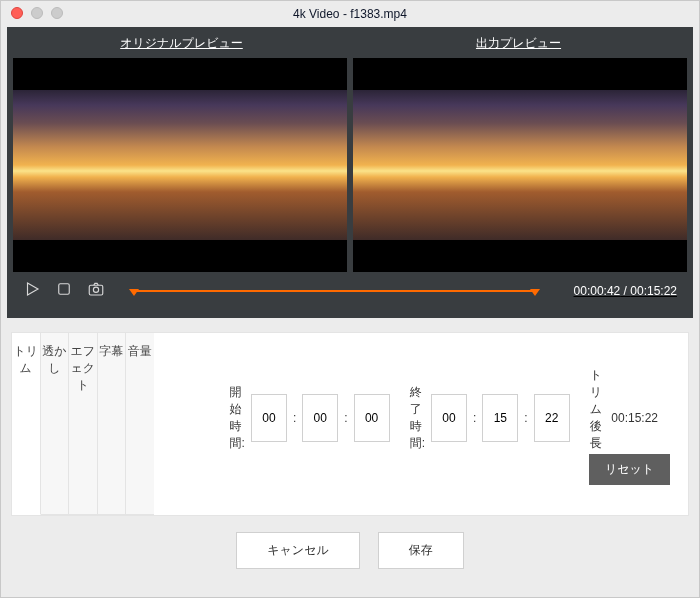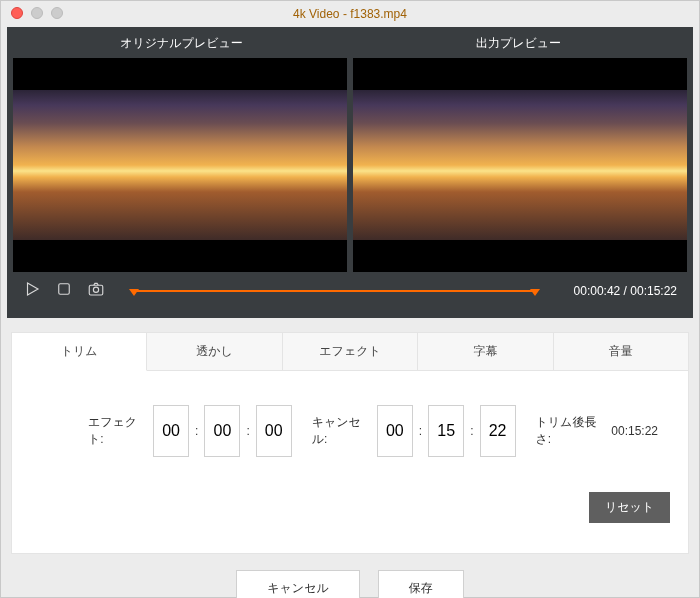--- a/index.html
+++ b/index.html
@@ -3,46 +3,46 @@
 <meta charset="utf-8">
 <style>
   html, body { margin:0; padding:0; font-family:"Hiragino Kaku Gothic ProN","Meiryo",sans-serif; background:#fff; }
   .window { width:700px; height:598px; background:#ececec; position:relative; border:1px solid #c8c8c8; box-sizing:border-box; }
   .titlebar { height:26px; display:flex; align-items:center; position:relative; }
   .traffic { position:absolute; left:10px; top:6px; display:flex; gap:8px; }
   .tl { width:12px; height:12px; border-radius:50%; }
   .tl.close { background:#ff5f57; border:1px solid #e0443e; box-sizing:border-box; }
   .tl.min { background:#ccc; border:1px solid #bbb; box-sizing:border-box; }
   .tl.max { background:#ccc; border:1px solid #bbb; box-sizing:border-box; }
-  .title { margin:0 auto; font-size:12px; color:#a16207; }
+  .title { margin:0 auto; font-size:12px; color:#0f172a; }
   .preview-area { margin:0 6px; background:#393d40; padding:6px; }
   .preview-headers { display:flex; }
-  .preview-headers > div { flex:1; text-align:center; color:#fff; font-size:12px; padding:2px 0 6px; }
+  .preview-headers > div { flex:1; text-align:center; color:#fff; font-size:12px; padding:2px 0 6px;text-decoration:underline; }
   .previews { display:flex; gap:6px; }
   .pane { flex:1; background:#000; height:214px; display:flex; align-items:center; justify-content:center; position:relative; overflow:hidden; }
   
   .sunset { width:100%; height:70%; background:linear-gradient(to bottom,#2b2437 0%,#47385a 10%,#6a4d52 22%,#c4894f 38%,#f1b24e 50%,#fbe38a 54%,#f1b24e 58%,#a15c2e 68%,#3f2b28 100%); position:relative; }
-  .ctrlbar { display:flex; align-items:center; padding:8px 10px 10px; gap:28px; }
+  .ctrlbar { display:flex; align-items:center; padding:8px 10px 10px; gap:28px;text-decoration:underline; }
   .ctrl-icons { display:flex; gap:14px; align-items:center; }
   .ctrl-icons svg { width:18px; height:18px; stroke:#d8d8d8; fill:none; stroke-width:1.5; }
   .timeline { flex:1; position:relative; height:14px; }
   .track { position:absolute; top:6px; left:0; right:0; height:2px; background:#b0b0b0; }
   .range { position:absolute; top:6px; left:0; right:0; height:2px; background:#ff6a00; }
   .handle { position:absolute; top:5px; width:0; height:0; border-left:5px solid transparent; border-right:5px solid transparent; border-top:7px solid #ff6a00; }
   .handle.left { left:-4px; }
   .handle.right { right:-4px; }
   .timestamp { color:#fff; font-size:12px; margin-left:10px; white-space:nowrap; }
-  .panel { background:#fff; margin:14px 10px 0; border:1px solid #e4e4e4; display:flex; flex-direction:column; }
+  .panel { background:#fff; margin:14px 10px 0; border:1px solid #e4e4e4; display:flex; flex-direction:row; }
   .tabs { display:flex; }
   .tab { flex:1; text-align:center; font-size:12px; color:#444; padding:10px 0; border-bottom:1px solid #e4e4e4; border-right:1px solid #e4e4e4; background:#f7f7f7; cursor:pointer; }
   .tab:last-child { border-right:none; }
   .tab.active { background:#fff; border-bottom:1px solid #fff; }
   .tab-body { flex:1; padding:34px 30px 18px; position:relative; min-height:130px; }
   .trim-row { display:flex; align-items:center; gap:6px; font-size:12px; color:#333; }
-  .field { border:1px solid #d0d0d0; padding:16px 6px; font-size:16px; width:22px; text-align:center; background:#fff; }
+  .field { border:1px solid #d0d0d0; padding:16px 6px; font-size:12px; width:22px; text-align:center; background:#fff; }
   .lbl { margin-left:14px; }
   .lbl:first-child { margin-left:46px; }
   .reset-btn { position:absolute; right:18px; bottom:30px; background:#5f5f5f; color:#fff; border:none; font-size:12px; padding:7px 16px; cursor:pointer; }
   .footer { display:flex; justify-content:center; gap:18px; padding:16px 0; }
   .footer button { background:#fff; border:1px solid #d0d0d0; font-size:12px; padding:9px 30px; cursor:pointer; color:#333; }
 </style>
 </head>
 <body>
 
 <div class="window">
@@ -97,28 +97,28 @@
   <div class="panel">
     <div class="tabs">
       <div class="tab active">トリム</div>
       <div class="tab">透かし</div>
       <div class="tab">エフェクト</div>
       <div class="tab">字幕</div>
       <div class="tab">音量</div>
     </div>
     <div class="tab-body">
       <div class="trim-row">
-        <span class="lbl">エフェクト:</span>
+        <span class="lbl">開始時間:</span>
         <input class="field" value="00" style="">
         <span>:</span>
         <input class="field" value="00" style="">
         <span>:</span>
         <input class="field" value="00" style="">
 
-        <span class="lbl">キャンセル:</span>
+        <span class="lbl">終了時間:</span>
         <input class="field" value="00" style="">
         <span>:</span>
         <input class="field" value="15" style="">
         <span>:</span>
         <input class="field" value="22" style="">
 
         <span class="lbl">トリム後長さ:</span>
         <span>00:15:22</span>
       </div>
       <button class="reset-btn">リセット</button>

